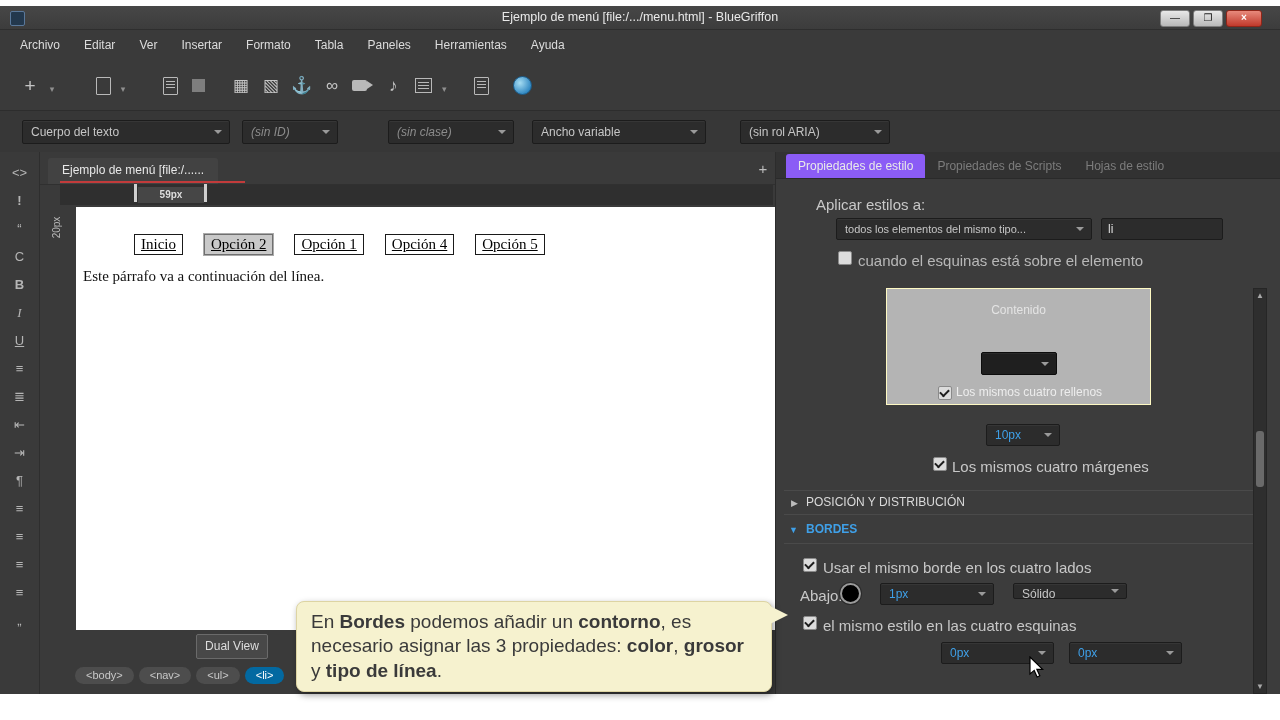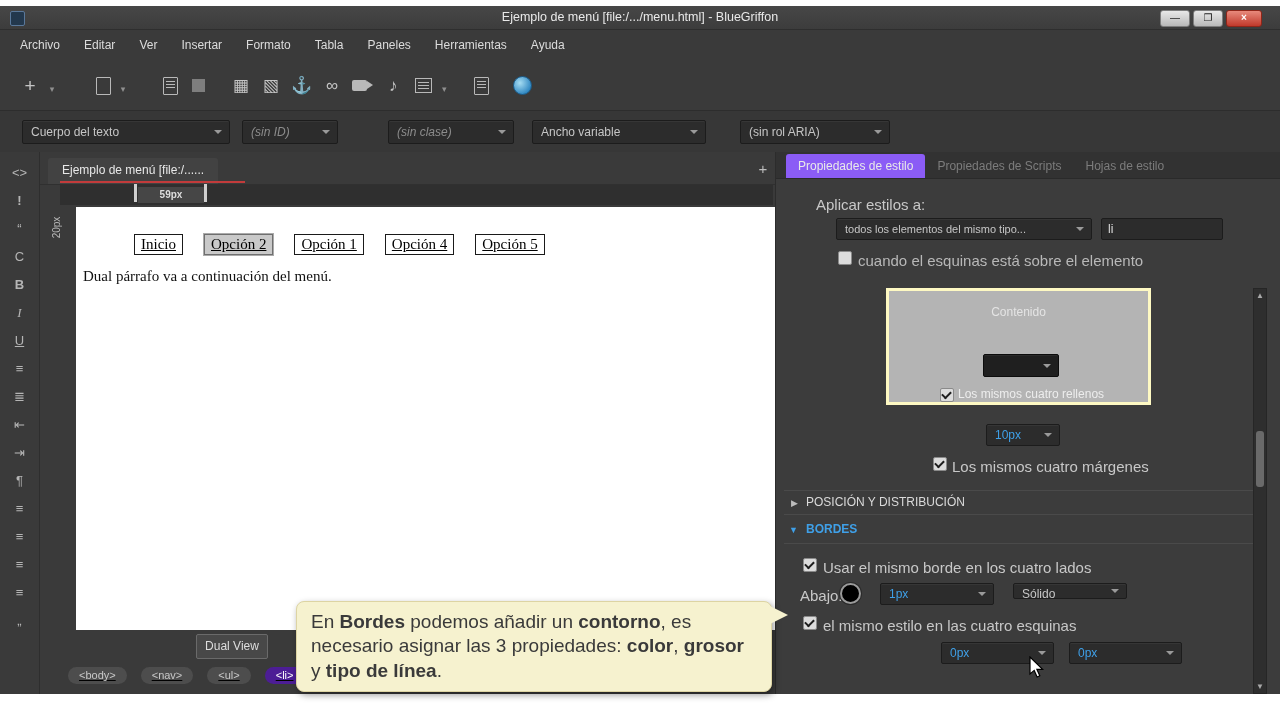--- a/index.html
+++ b/index.html
@@ -66,38 +66,38 @@
   .vruler-label{left:2px;top:70px;width:28px;text-align:center;font-size:10px;color:#bbb;transform:rotate(-90deg);}
   .canvas{left:20px;top:55px;width:713px;height:423px;background:#ffffff;margin-left:16px;}
   .navrow{left:58px;top:27px;display:flex;gap:21px;position:absolute;}
   .mi{border:1px solid #1a1a1a;padding:1px 6px;font-family:"Liberation Serif",serif;font-size:15px;
       color:#000;text-decoration:underline;background:#fff;}
   .mi.sel{background:#c9c9c9;border-color:#6f6f6f;box-shadow:0 0 0 1px #aaa;}
   .canvas-p{left:7px;top:61px;font-family:"Liberation Serif",serif;font-size:15px;color:#111;}
   .dualview{left:156px;top:482px;width:70px;height:23px;background:#484848;border:1px solid #6a6a6a;
             border-radius:2px;color:#ddd;font-size:12px;text-align:center;line-height:23px;}
   .crumbbar{left:0;top:510px;width:735px;height:32px;background:#3a3a3a;}
-  .crumbs{left:28px;top:5px;display:flex;gap:14px;position:absolute;text-decoration:underline;}
+  .crumbs{left:35px;top:5px;display:flex;gap:5px;position:absolute;}
   .pill{height:17px;line-height:17px;padding:0 11px;background:#4d4d4d;border-radius:9px;
         color:#c8c8c8;font-size:11px;}
-  .pill.active{background:#4c1d95;color:#fff;}
+  .pill.active{background:#0369a1;color:#fff;}
 
   
   .panel{left:775px;top:152px;width:505px;height:542px;background:#3c3c3c;border-left:1px solid #2c2c2c;box-sizing:border-box;}
   .ptabs{left:0;top:0;width:505px;height:27px;background:#323232;border-bottom:1px solid #2a2a2a;
          display:flex;align-items:flex-end;padding-left:10px;box-sizing:border-box;}
   .ptab{height:24px;line-height:24px;padding:0 12px;font-size:12px;color:#7c7c7c;}
   .ptab.active{background:#8b5cf6;color:#e9e9e9;border-radius:3px 3px 0 0;}
   .plabel{position:absolute;font-size:15px;color:#c8c8c8;white-space:nowrap;}
   .ti{position:absolute;background:#2c2c2c;border:1px solid #1c1c1c;border-radius:2px;color:#ddd;
       font-size:12px;padding:0 6px;box-sizing:border-box;font-family:"Liberation Sans",sans-serif;}
   .cb{position:absolute;width:12px;height:12px;background:#dcdcdc;border:1px solid #8a8a8a;border-radius:2px;}
   .cb.checked::after{content:"";position:absolute;left:1px;top:2px;width:7px;height:4px;
       border-left:2px solid #1d1d1d;border-bottom:2px solid #1d1d1d;transform:rotate(-45deg);}
-  .boxmodel{left:110px;top:136px;width:265px;height:117px;background:#b4b4b4;border:3px solid #fef9c3;box-sizing:border-box;}
+  .boxmodel{left:110px;top:136px;width:265px;height:117px;background:#b4b4b4;border:1px solid #fef9c3;box-sizing:border-box;}
   .bm-content{top:14px;width:100%;text-align:center;color:#e4e4e4;font-size:12px;}
   .bm-dd{left:94px;top:63px;width:76px;height:23px;background:#1f1f1f;border-color:#0c0c0c;line-height:21px;}
   .bm-label{color:#ededed;font-size:12px;}
   .divider{left:8px;width:482px;height:1px;background:#4a4a4a;position:absolute;}
   .sec-arrow{position:absolute;font-size:9px;color:#bdbdbd;}
   .sec-arrow.blue{color:#3fa0e8;}
   .sec-title{position:absolute;font-size:12px;color:#dadada;}
   .sec-title.blue{color:#3fa0e8;font-weight:bold;}
   .swatch{left:64px;top:431px;width:17px;height:17px;border-radius:50%;background:#000;
           border:2px solid #9a9a9a;box-shadow:0 0 0 1px #2a2a2a;}
@@ -218,21 +218,21 @@
     <div class="abs vruler-label">20px</div>
 
     <div class="abs canvas">
       <div class="navrow">
         <span class="mi">Inicio</span>
         <span class="mi sel">Opción 2</span>
         <span class="mi">Opción 1</span>
         <span class="mi">Opción 4</span>
         <span class="mi">Opción 5</span>
       </div>
-      <div class="abs canvas-p">Dual párrafo va a continuación del menú.</div>
+      <div class="abs canvas-p">Este párrafo va a continuación del línea.</div>
     </div>
 
     <div class="abs dualview">Dual View</div>
 
     <div class="abs crumbbar">
       <div class="crumbs">
         <span class="pill">&lt;body&gt;</span>
         <span class="pill">&lt;nav&gt;</span>
         <span class="pill">&lt;ul&gt;</span>
         <span class="pill active">&lt;li&gt;</span>

